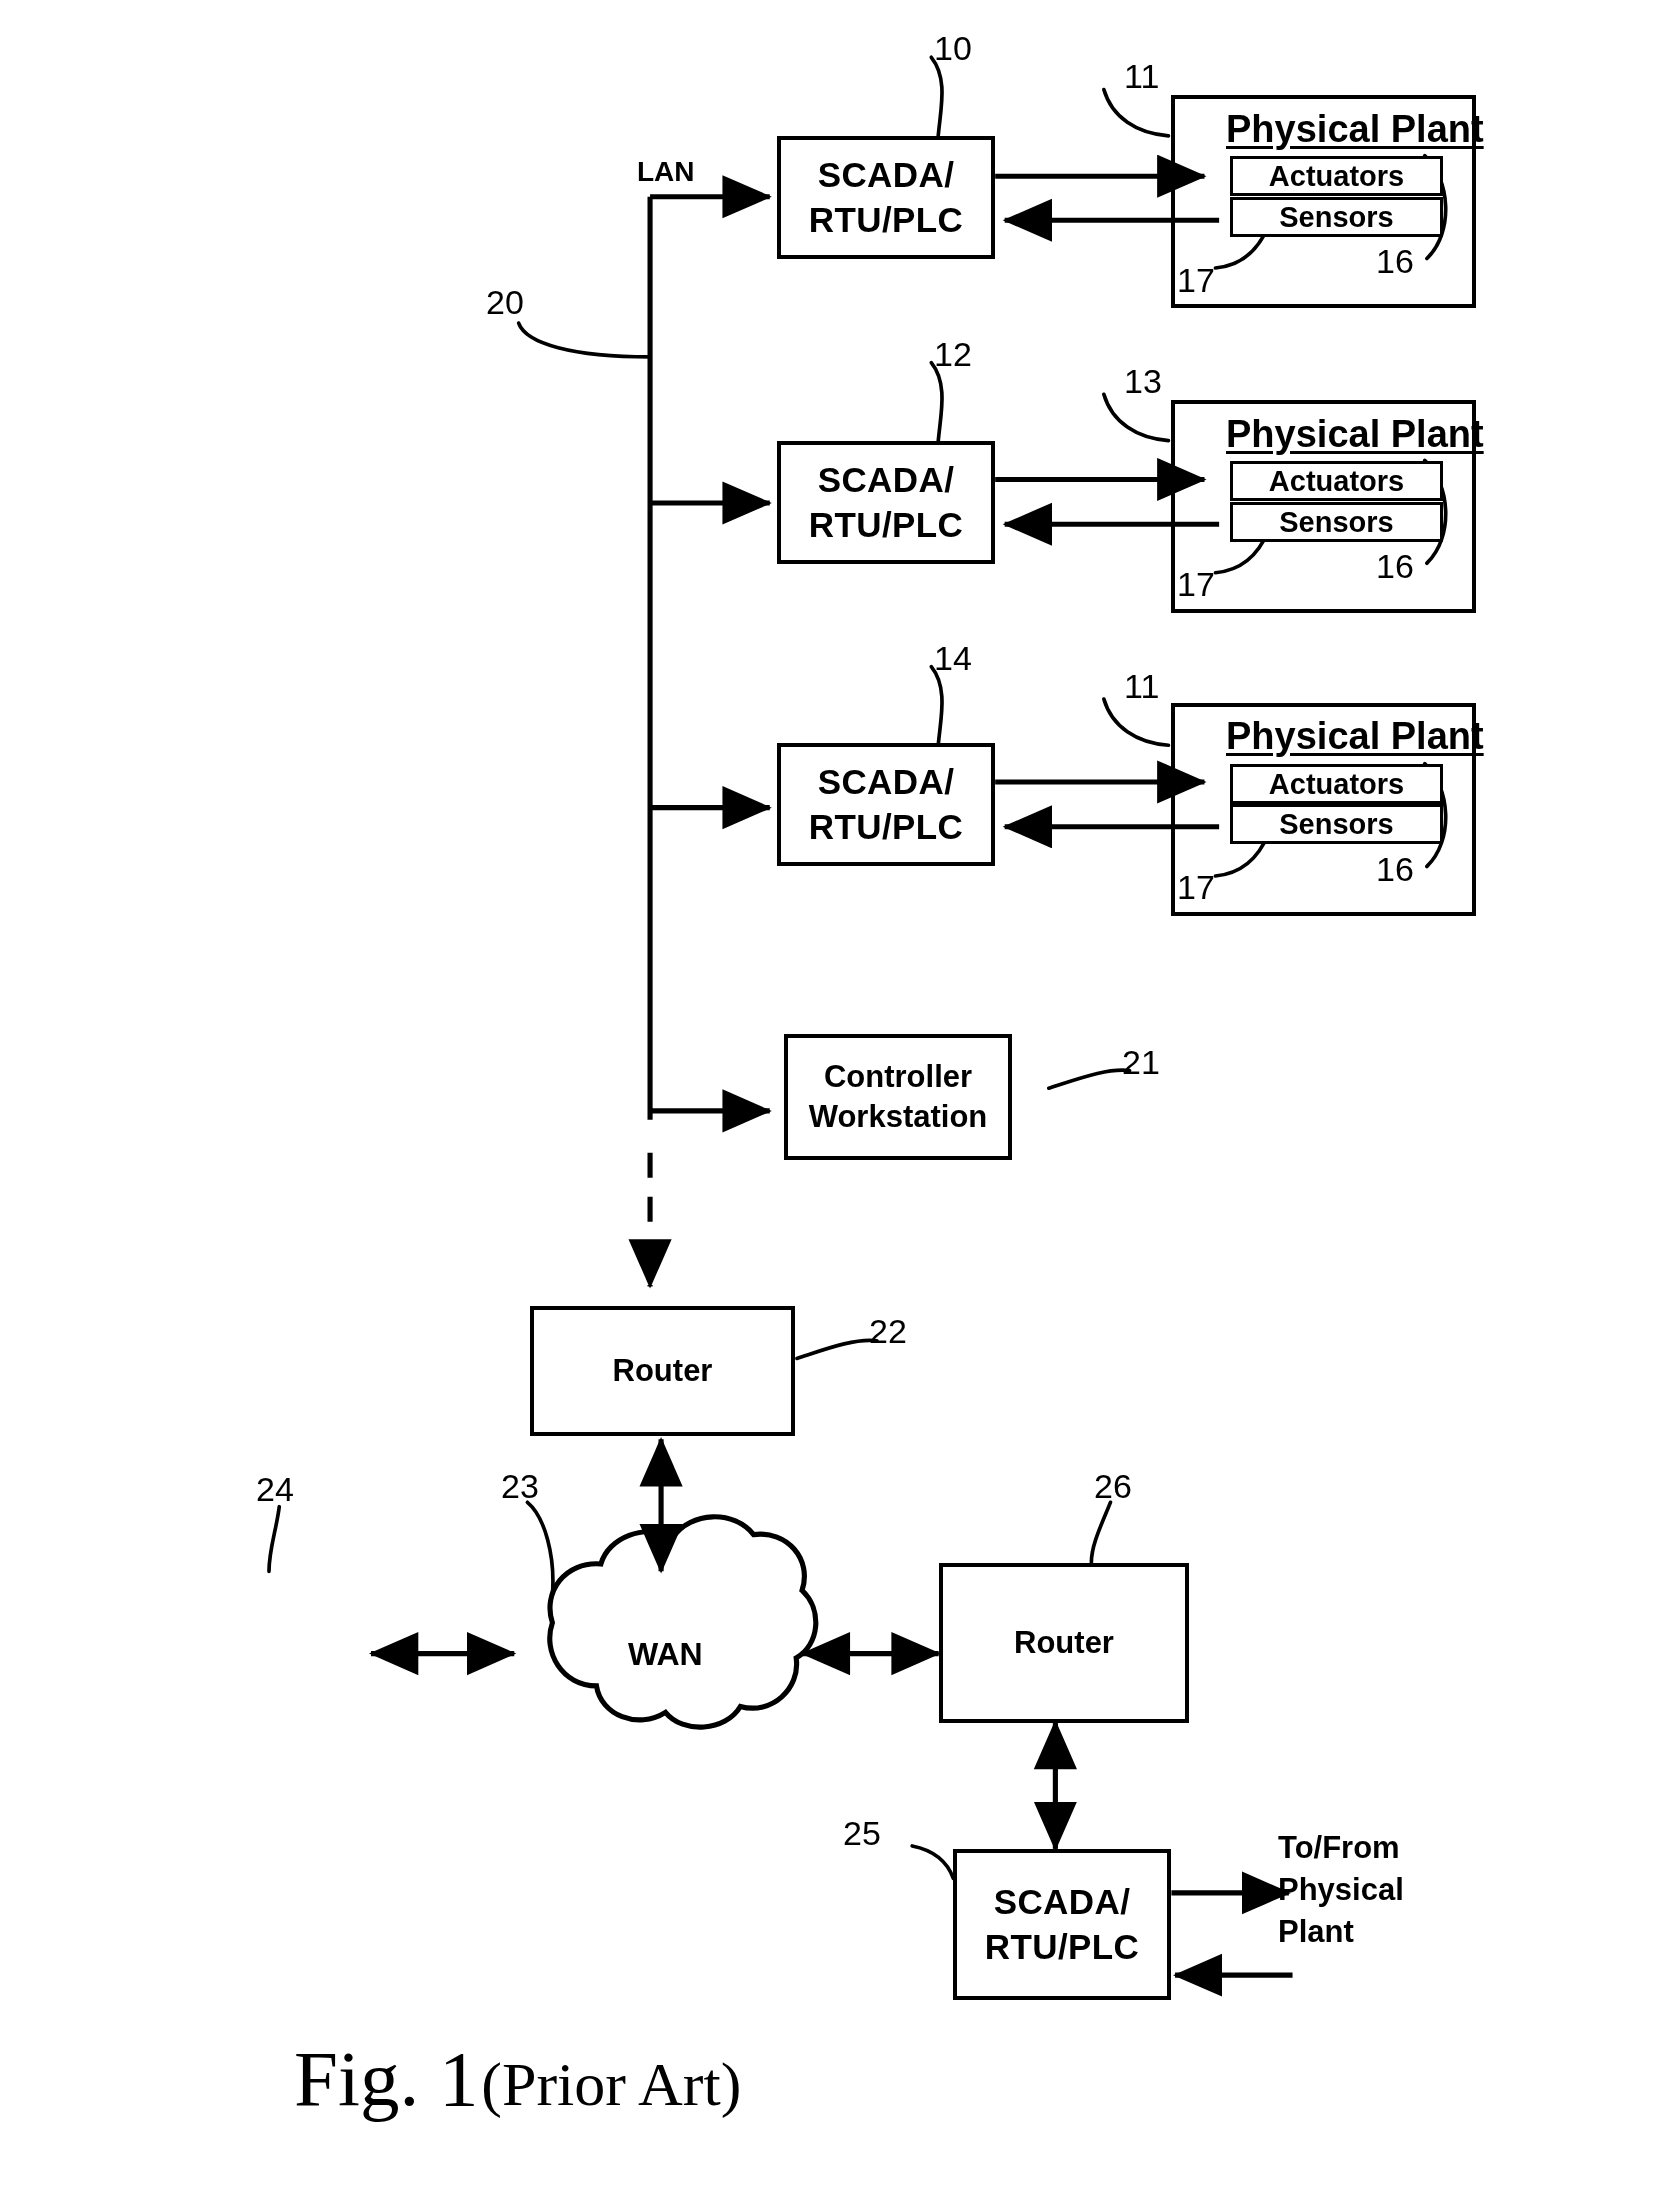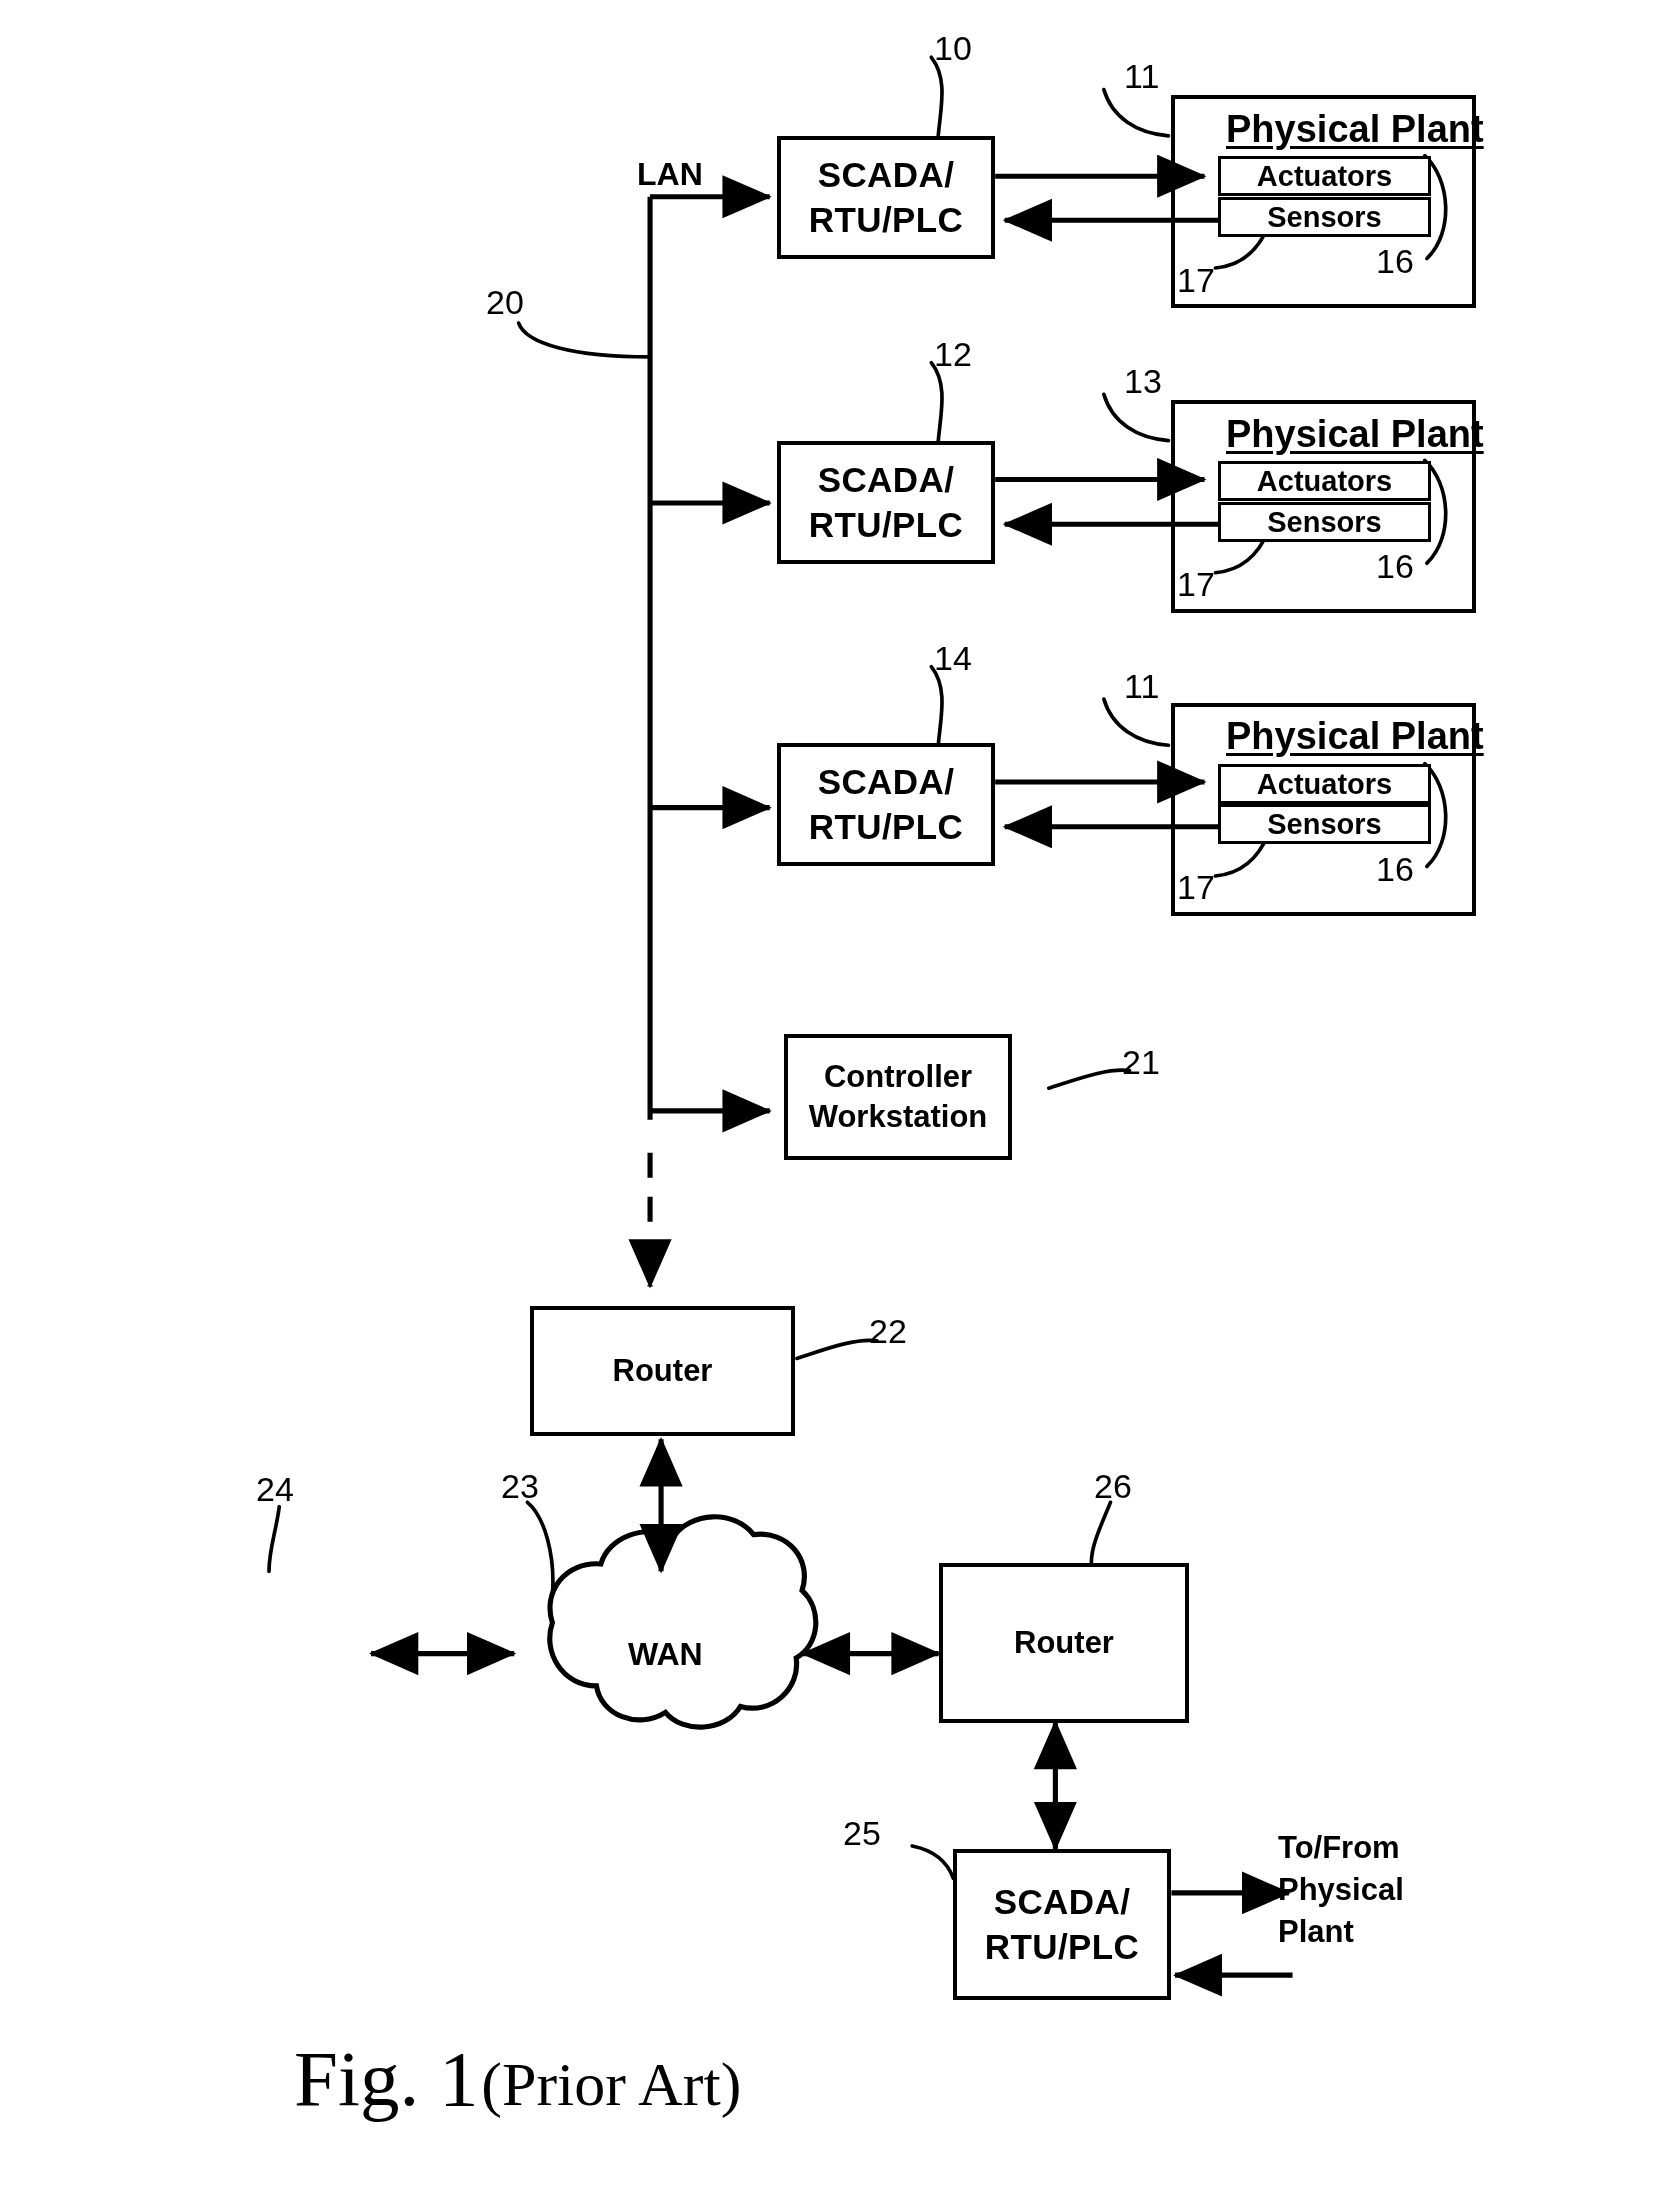--- a/index.html
+++ b/index.html
@@ -45,20 +45,21 @@
     position: absolute;
     box-sizing: border-box;
     border: 3.7px solid #000;
     background: #ffffff;
     display: flex;
     align-items: center;
     justify-content: center;
     font-weight: bold;
     color: #000;
     z-index: 5;
+    margin-left: 12px;
   }
   .scada-box {
     font-size: 35px;
     letter-spacing: 0.4px;
   }
   .scada-box span { display: block; }
   .plant-outer {
     border-width: 4.4px;
     background: transparent;
     justify-content: flex-start;
@@ -82,21 +83,21 @@
     position: absolute;
     font-family: "Liberation Sans", sans-serif;
     font-size: 34px;
     font-weight: normal;
     color: #000;
     white-space: nowrap;
     z-index: 8;
   }
   .lan-label {
     position: absolute;
-    font-size: 32px;
+    font-size: 28px;
     font-weight: bold;
     color: #000;
     white-space: nowrap;
     z-index: 8;
   }
   .side-label {
     position: absolute;
     font-size: 31px;
     font-weight: bold;
     color: #000;

